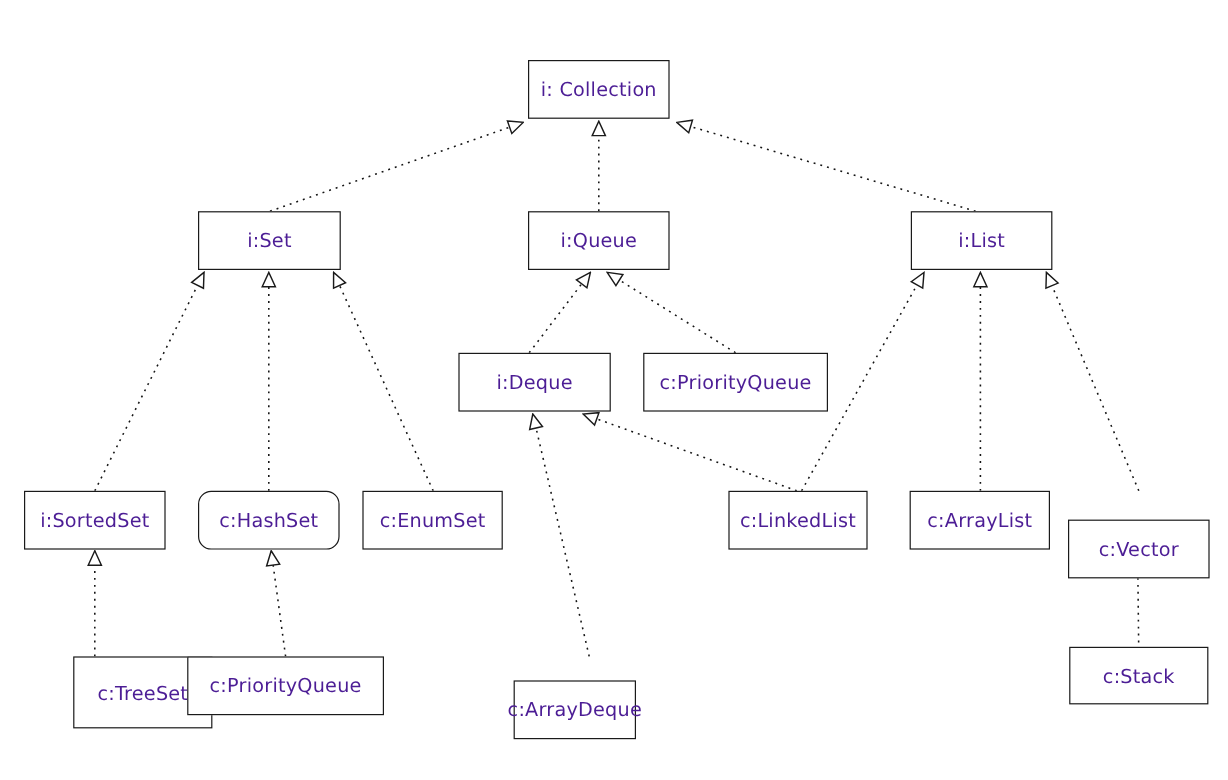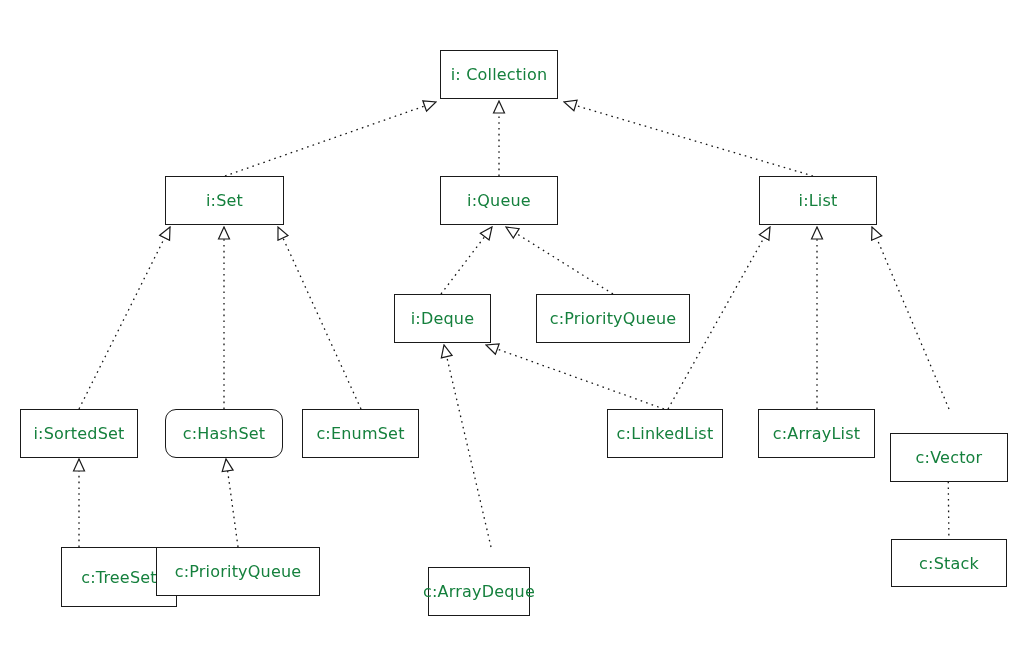--- a/index.html
+++ b/index.html
@@ -32,30 +32,30 @@
     box-sizing: border-box;
     background: #ffffff;
     border: 1.4px solid #1a1a1a;
     display: flex;
     align-items: center;
     justify-content: center;
     z-index: 1;
   }
   .node span {
     font-size: 16px;
-    color: #15803d;
+    color: #4c1d95;
     letter-spacing: 0.2px;
     white-space: nowrap;
   }
   
   #node-collection    { left: 440px; top:  50px; width: 118px; height: 49px; }
   #node-set           { left: 165px; top: 176px; width: 119px; height: 49px; }
   #node-queue         { left: 440px; top: 176px; width: 118px; height: 49px; }
   #node-list          { left: 759px; top: 176px; width: 118px; height: 49px; }
-  #node-deque         { left: 394px; top: 294px; width: 97px; height: 49px; align-items: center; }
+  #node-deque         { left: 382px; top: 294px; width: 127px; height: 49px; align-items: center; }
   #node-priorityqueue { left: 536px; top: 294px; width: 154px; height: 49px; }
   #node-sortedset     { left:  20px; top: 409px; width: 118px; height: 49px; }
   #node-hashset       { left: 165px; top: 409px; width: 118px; height: 49px; border-radius: 11px; }
   #node-enumset       { left: 302px; top: 409px; width: 117px; height: 49px; }
   #node-linkedlist    { left: 607px; top: 409px; width: 116px; height: 49px; }
   #node-arraylist     { left: 758px; top: 409px; width: 117px; height: 49px; }
   #node-vector        { left: 890px; top: 409px; width: 118px; height: 49px; margin-top: 24px; }
   #node-treeset       { left:  21px; top: 547px; width: 116px; height: 60px; margin-left: 40px; }
   #node-linkedhashset { left: 156px; top: 547px; width: 164px; height: 49px; }
   #node-arraydeque    { left: 428px; top: 567px; width: 102px; height: 49px; }

